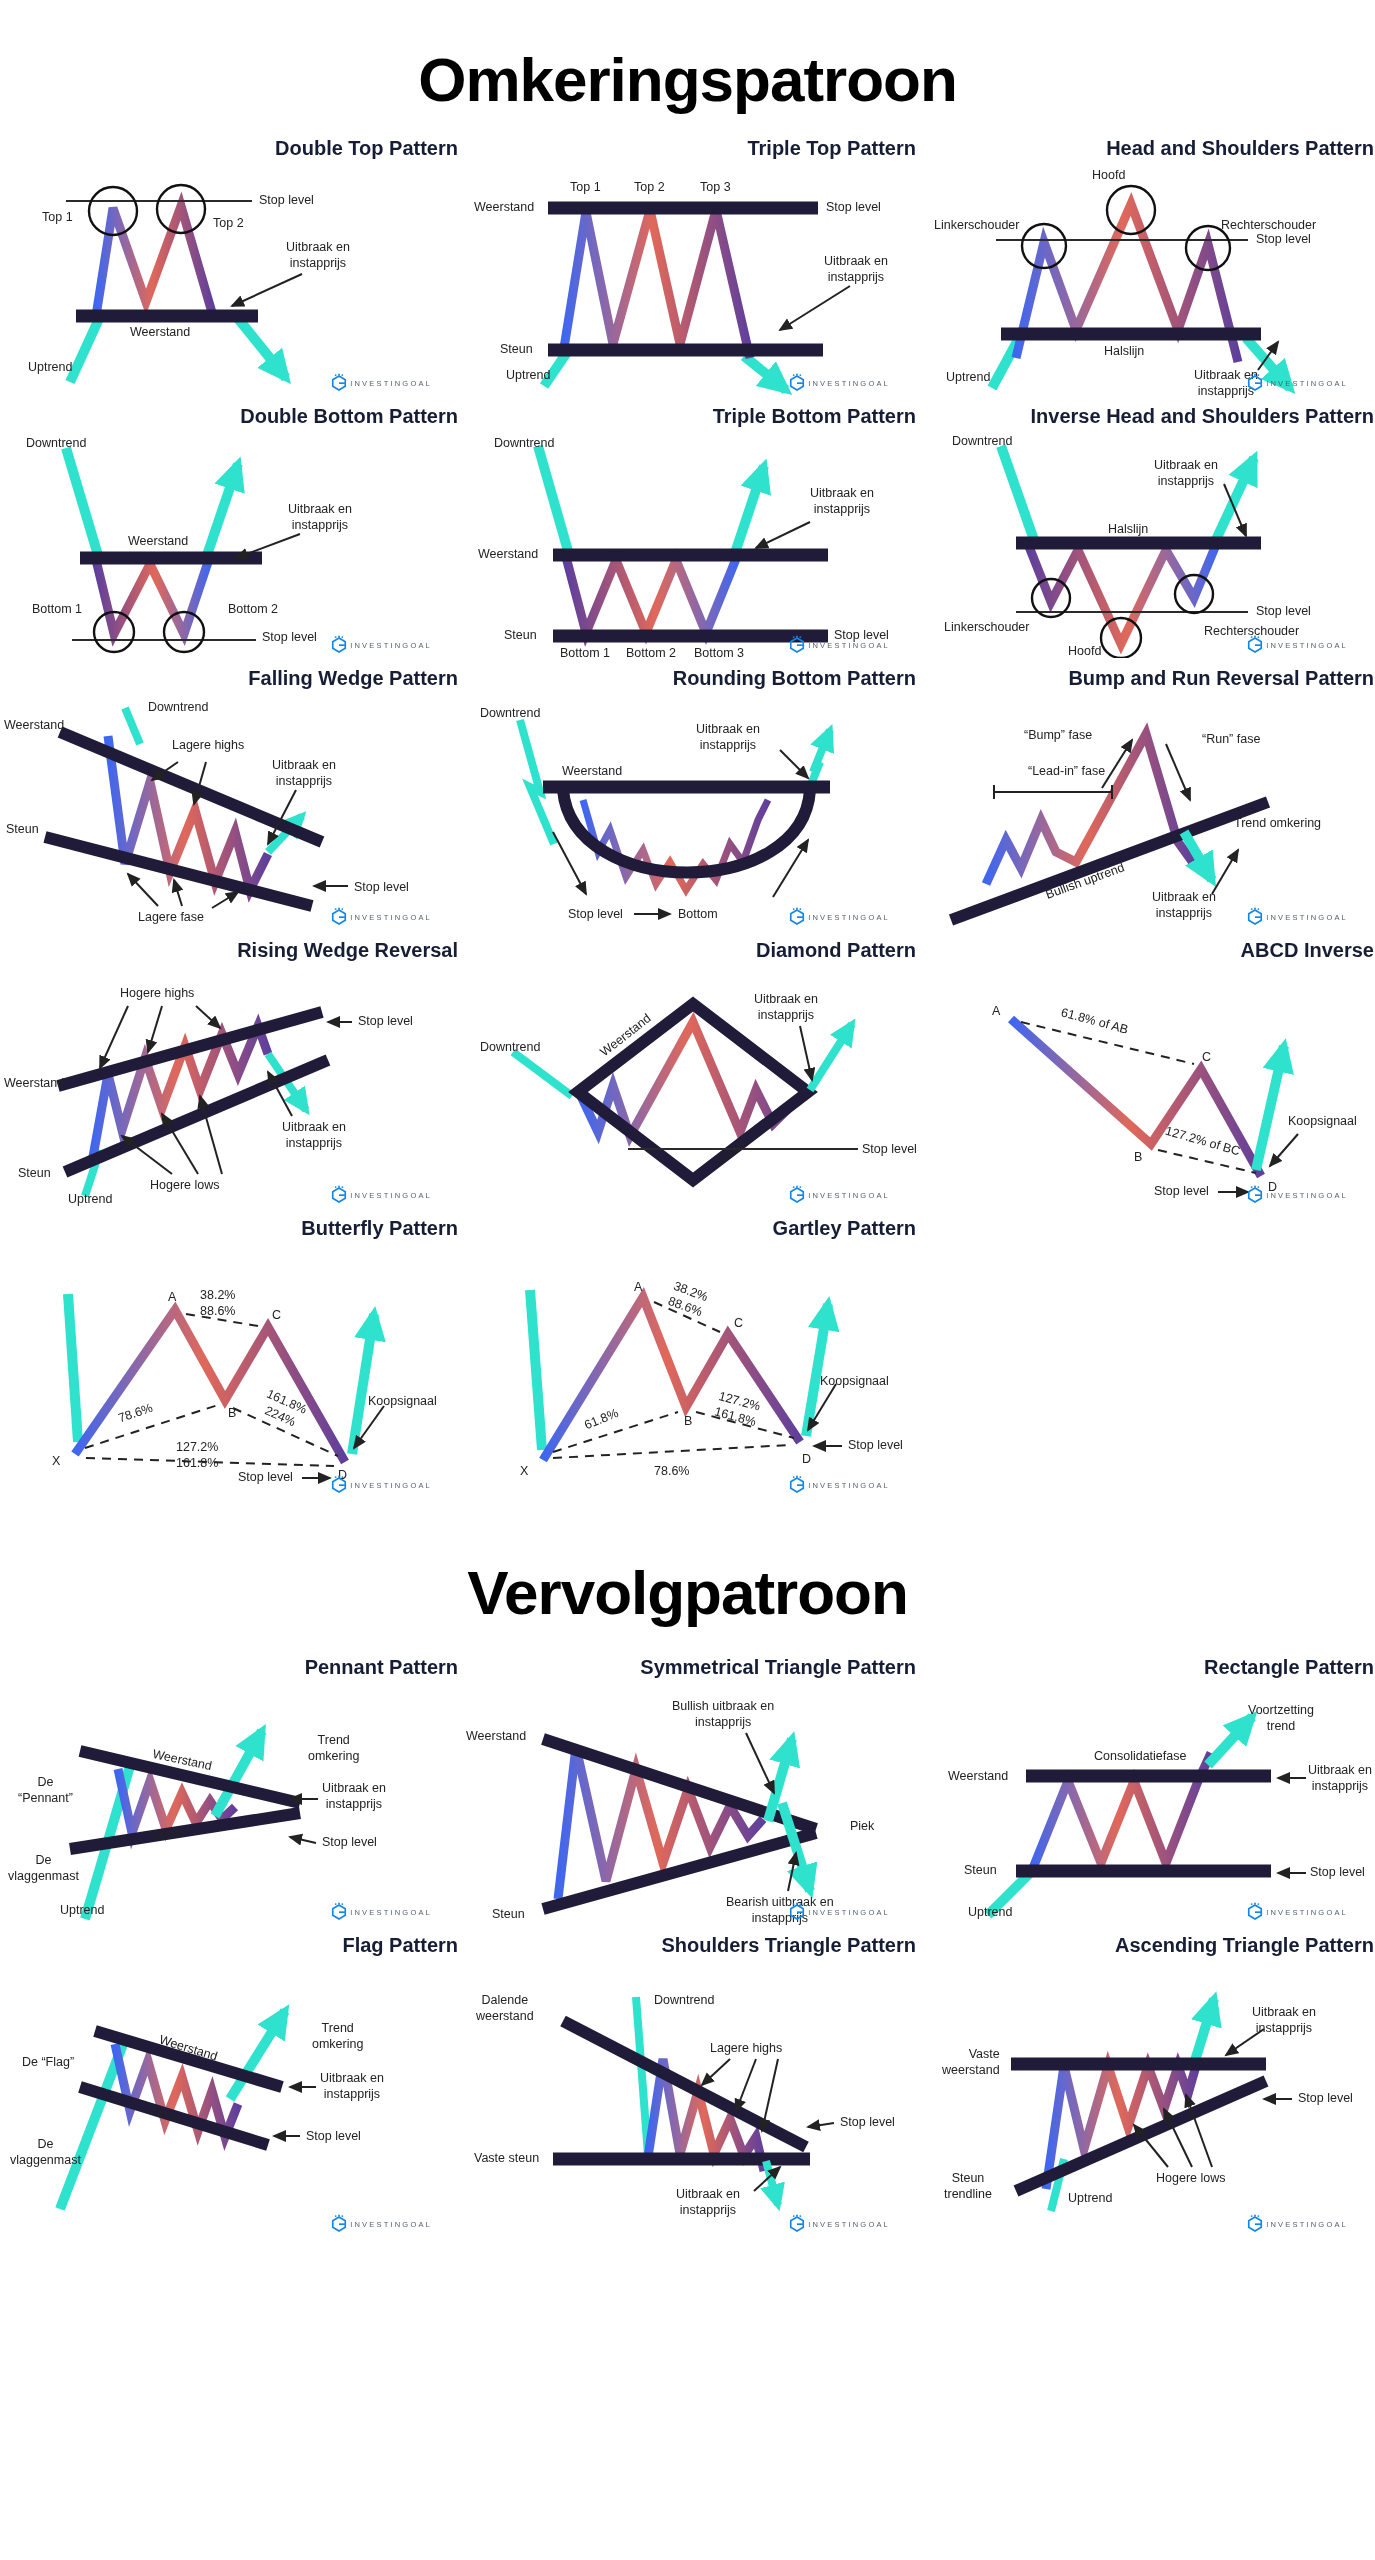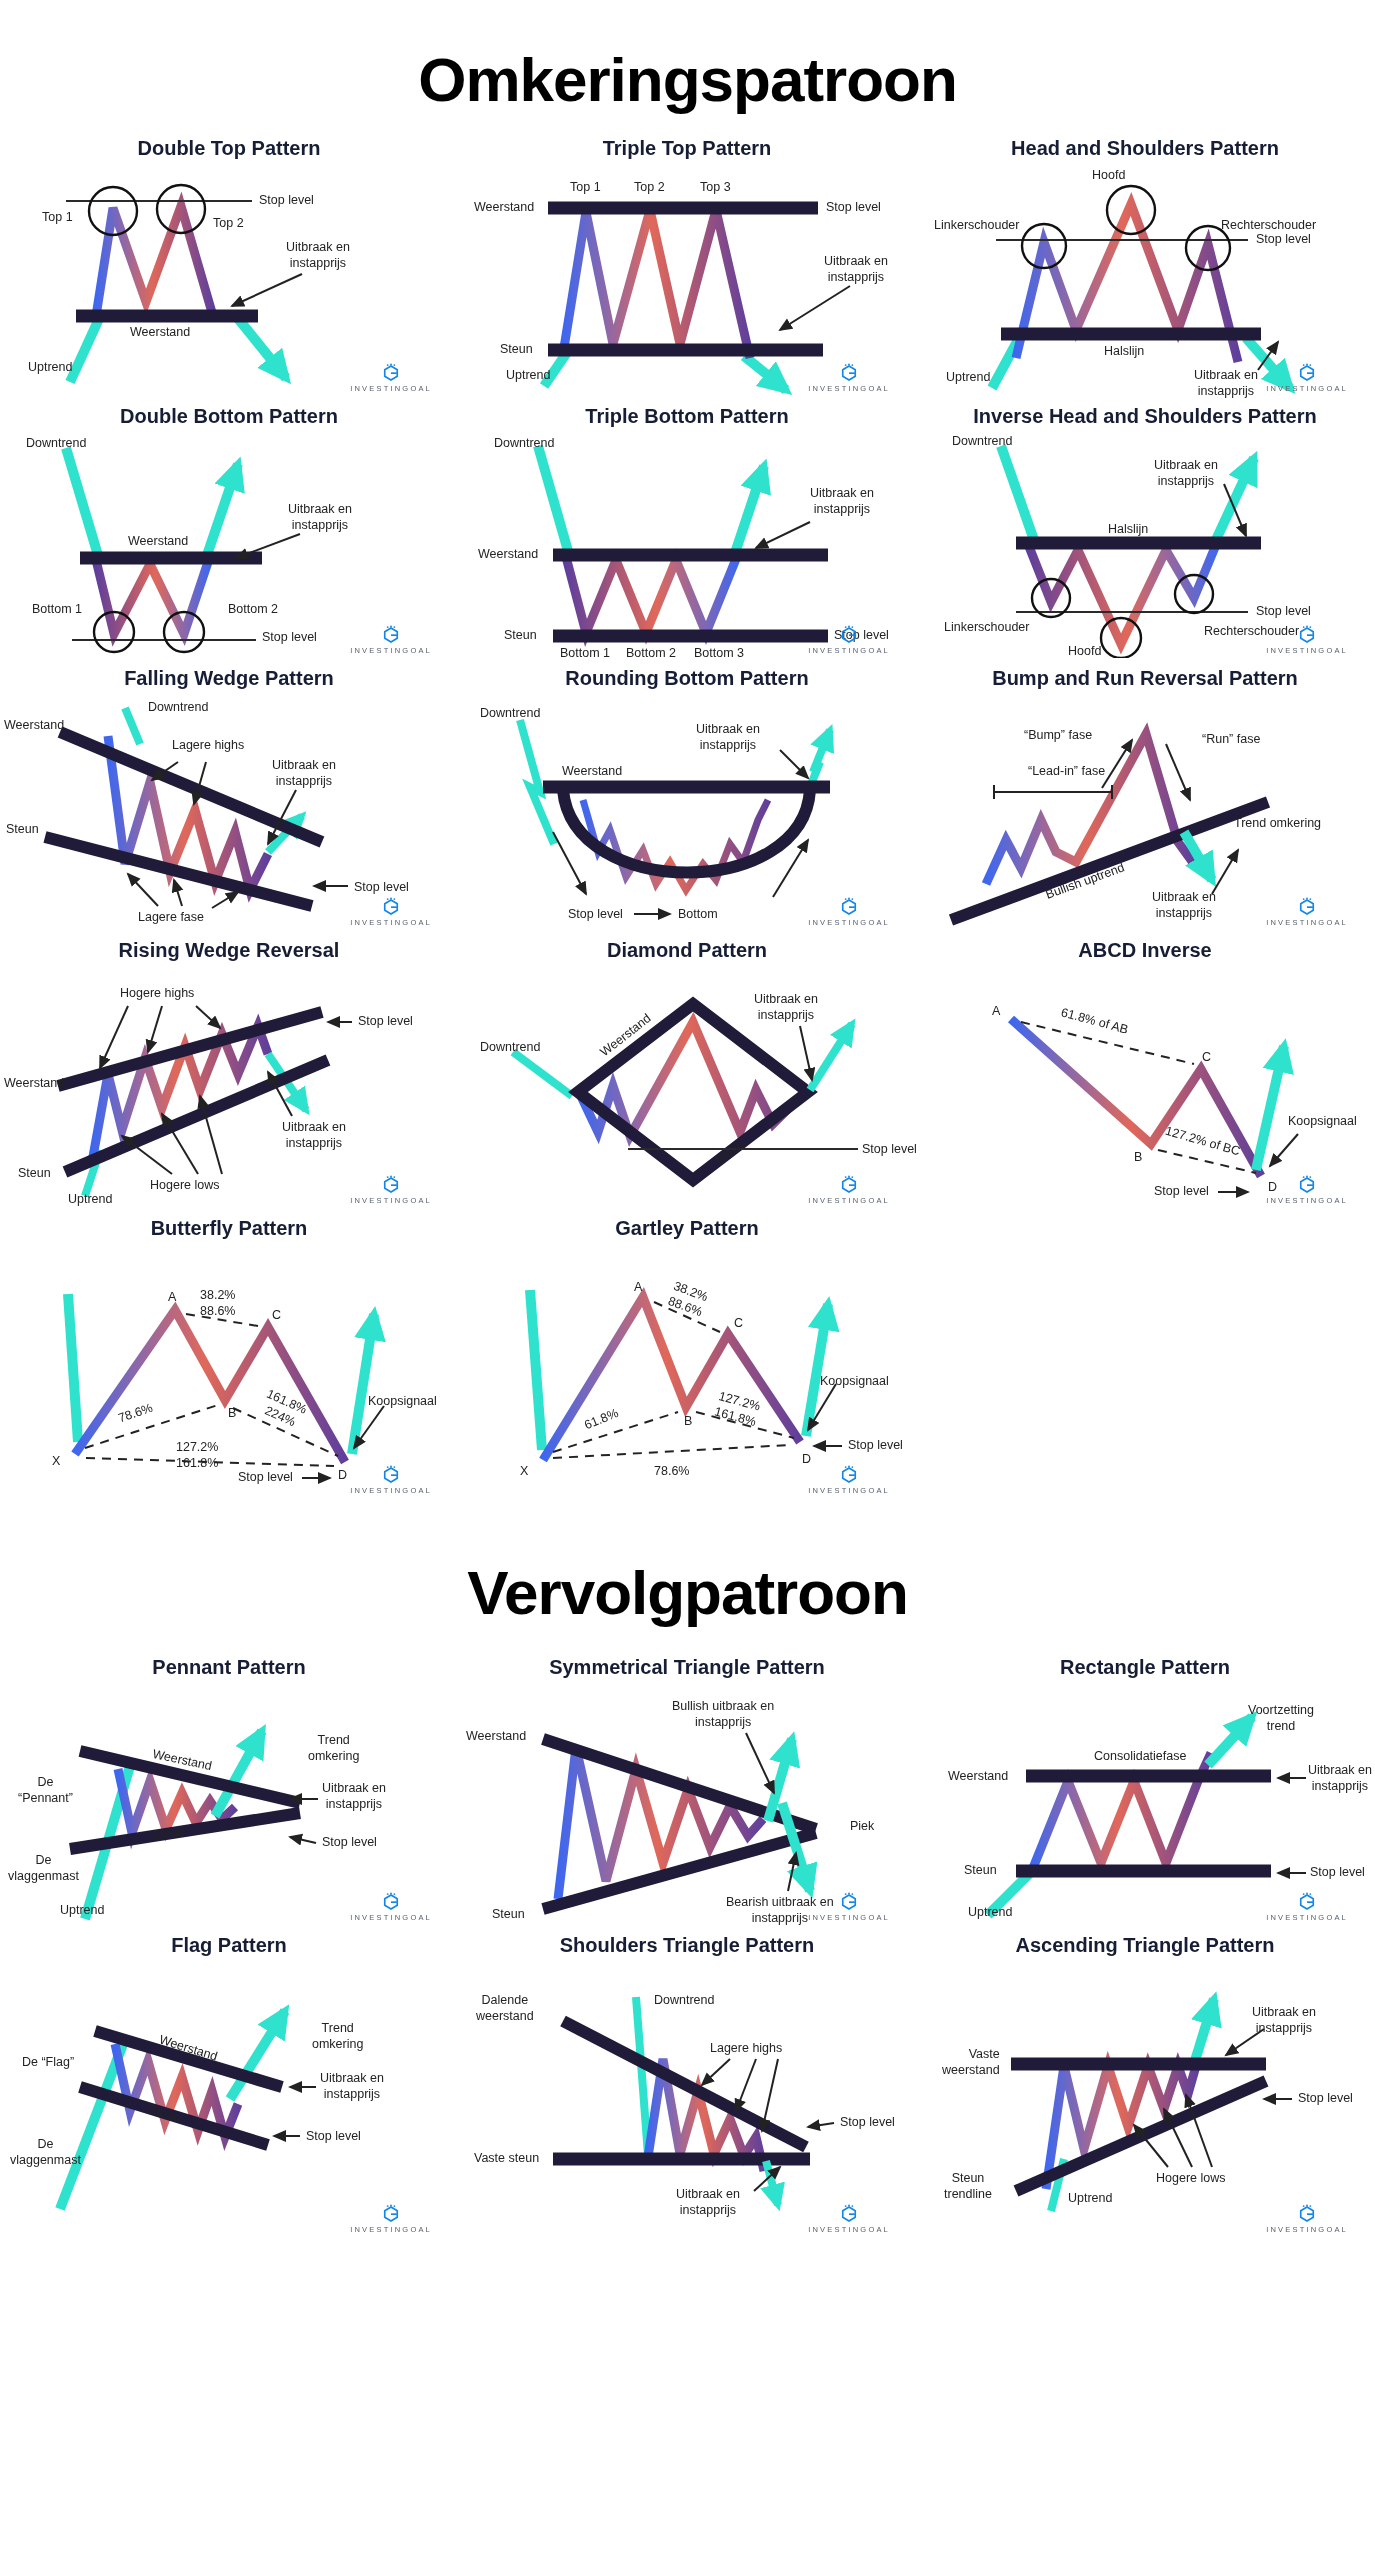--- a/index.html
+++ b/index.html
@@ -2,39 +2,39 @@
 <html><head>
 <meta charset="utf-8">
 <style>
   html,body{margin:0;padding:0;background:#fff}
   body{width:1375px;height:2560px;overflow:hidden;font-family:"Liberation Sans",sans-serif;position:relative}
   .sec{font-size:62px;font-weight:bold;text-align:center;color:#000;margin:0;padding:26px 0 14px;letter-spacing:-1px}
   .sec2{padding:58px 0 20px}
   .row{display:flex;width:1375px}
   .cell{position:relative;flex:0 0 458px;display:flex;flex-direction:column}
   .spacer{flex:0 0 458px}
-  .ptitle{text-align:center;font-weight:bold;font-size:20px;color:#161d35;margin:8px 0 2px;flex:0 0 auto}
+  .ptitle{text-align:right;font-weight:bold;font-size:20px;color:#161d35;margin:8px 0 2px;flex:0 0 auto}
   .diag{position:relative;flex:1}
   .diag>svg{position:absolute;left:0;top:0}
   .lbl{position:absolute;font-size:12.5px;line-height:1.25;color:#232323;white-space:nowrap}
   .c{text-align:center}
   .r{text-align:right}
   .cy{stroke:#2fe2cd;stroke-width:10;fill:none}
   .cy8{stroke:#2fe2cd;stroke-width:8;fill:none}
   .zigLR{stroke:url(#gLR);stroke-width:9;fill:none}
   .zigRL{stroke:url(#gRL);stroke-width:9;fill:none}
   .zig7LR{stroke:url(#gLR);stroke-width:7;fill:none}
   .bar{stroke:#201b38;stroke-width:13;fill:none}
   .bar12{stroke:#201b38;stroke-width:12;fill:none}
   .thin{stroke:#2a2a2a;stroke-width:2;fill:none}
   .circ circle{stroke:#111;stroke-width:2.4;fill:none}
   .ann{stroke:#222;stroke-width:2;fill:none}
   .dash{stroke:#222;stroke-width:2;fill:none;stroke-dasharray:9 7}
   .bowl{stroke:#201b38;stroke-width:12;fill:none}
-  .logo{position:absolute;right:26px;bottom:4px;display:flex;flex-direction:column;align-items:center;gap:1px}
+  .logo{position:absolute;right:26px;bottom:4px;display:flex;flex-direction:row;align-items:center;gap:1px}
   .logo svg{position:static}
   .logo .txt{font-size:7.5px;letter-spacing:2.2px;color:#57606e}
 </style>
 </head>
 <body>
 
 
 
 <svg width="0" height="0">
   <defs>

